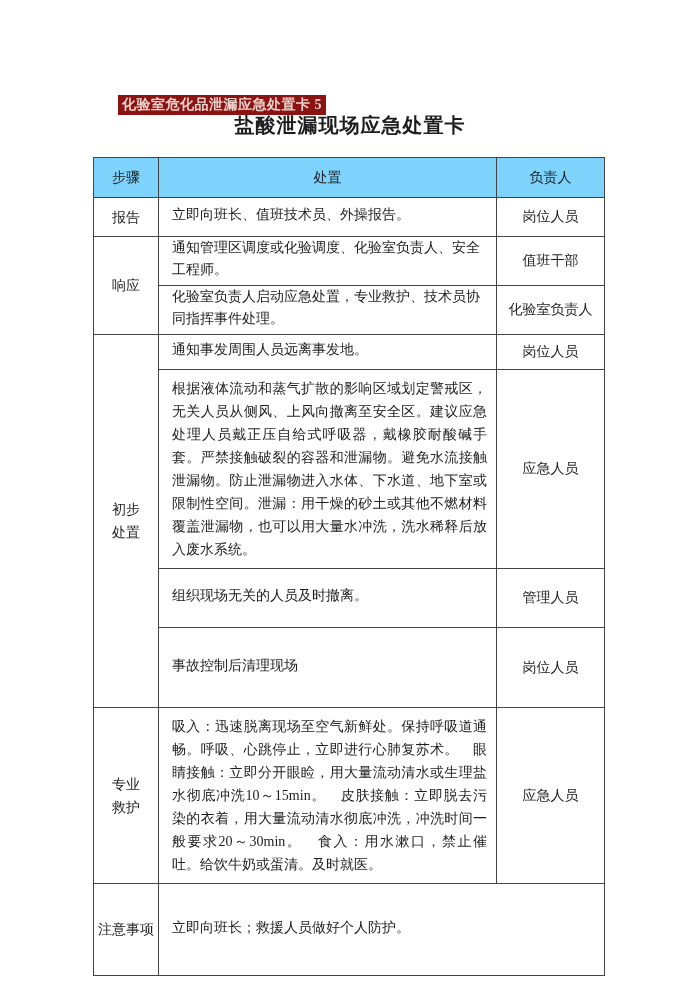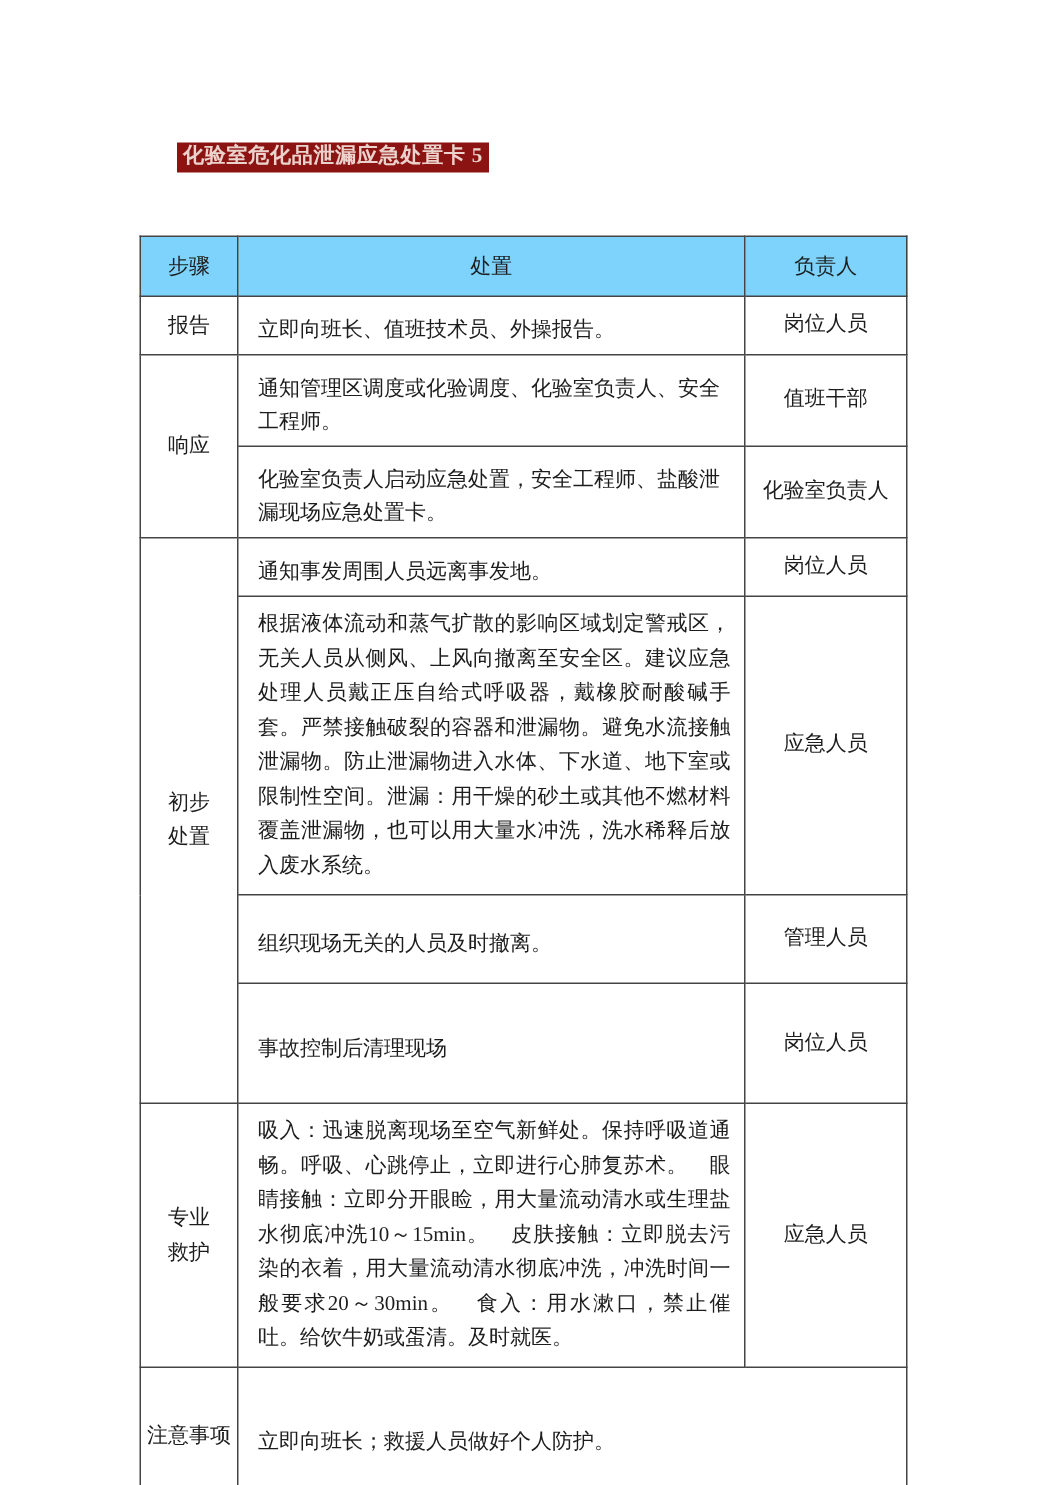--- a/index.html
+++ b/index.html
@@ -64,41 +64,42 @@
   }
   .nowrap { white-space: nowrap; }
   .narrow {
     display: inline-block;
     width: 30px;
     line-height: 23px;
     text-align: center;
   }
   .action {
     text-align: left;
-    padding: 12px 10px 4px 13px;
+    padding: 0 10px 4px 13px;
     line-height: 22px;
   }
   .para {
     text-align: justify;
     line-height: 23px;
     padding: 7px 9px 7px 13px;
   }
   .resp {
     text-align: center;
     padding: 2px;
     line-height: 22px;
   }
 </style>
 </head>
 <body>
 
 <div class="page">
 
   <div class="tag">化验室危化品泄漏应急处置卡 5</div>
 
+  <div class="title">盐酸泄漏现场应急处置卡</div>
 
   <table class="card">
     <colgroup>
       <col style="width:65px">
       <col style="width:338px">
       <col style="width:108px">
     </colgroup>
     <thead>
       <tr style="height:40px">
         <th>步骤</th>
@@ -112,21 +113,21 @@
         <td class="action">立即向班长、值班技术员、外操报告。</td>
         <td class="resp">岗位人员</td>
       </tr>
 
       <tr style="height:33px">
         <td class="step nowrap" rowspan="2">响应</td>
         <td class="action">通知管理区调度或化验调度、化验室负责人、安全工程师。</td>
         <td class="resp">值班干部</td>
       </tr>
       <tr style="height:43px">
-        <td class="action">化验室负责人启动应急处置，安全工程师、盐酸泄漏现场应急处置卡。</td>
+        <td class="action">化验室负责人启动应急处置，专业救护、技术员协同指挥事件处理。</td>
         <td class="resp">化验室负责人</td>
       </tr>
 
       <tr style="height:35px">
         <td class="step" rowspan="4"><span class="narrow">初步处置</span></td>
         <td class="action">通知事发周围人员远离事发地。</td>
         <td class="resp">岗位人员</td>
       </tr>
       <tr style="height:161px">
         <td class="action para">根据液体流动和蒸气扩散的影响区域划定警戒区，无关人员从侧风、上风向撤离至安全区。建议应急处理人员戴正压自给式呼吸器，戴橡胶耐酸碱手套。严禁接触破裂的容器和泄漏物。避免水流接触泄漏物。防止泄漏物进入水体、下水道、地下室或限制性空间。泄漏：用干燥的砂土或其他不燃材料覆盖泄漏物，也可以用大量水冲洗，洗水稀释后放入废水系统。</td>

